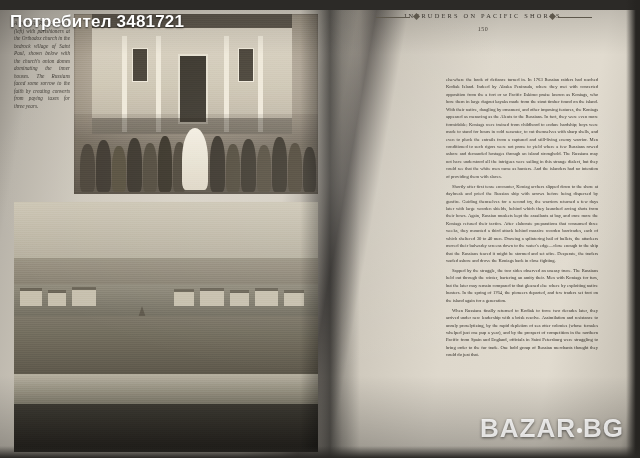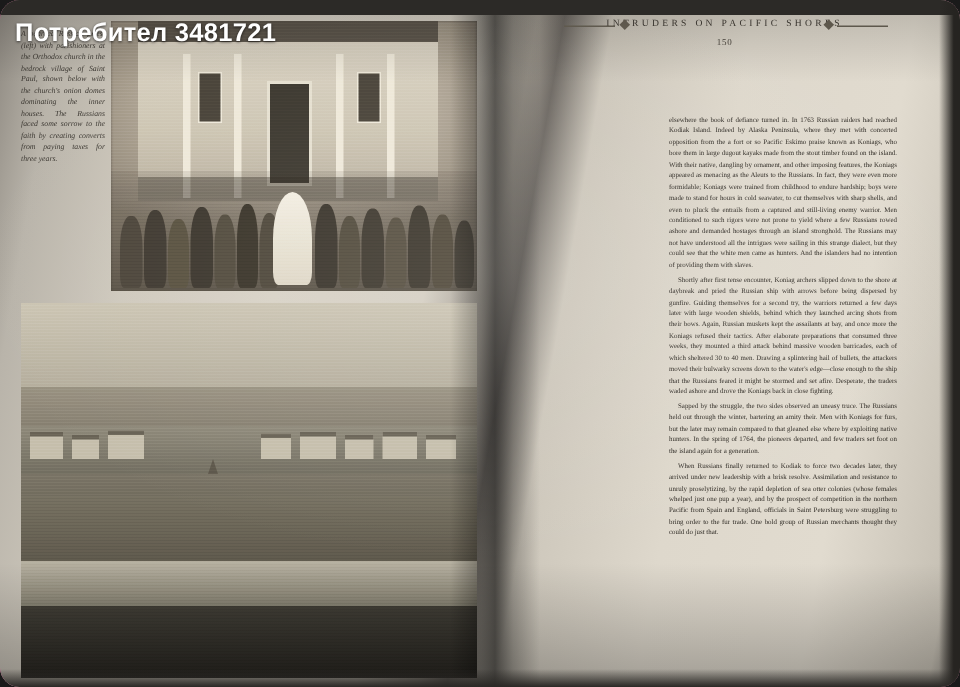--- a/index.html
+++ b/index.html
@@ -12,21 +12,20 @@
     height: 458px;
     overflow: hidden;
     font-family: "Liberation Serif", serif;
   }
   .scene {
     position: relative;
     width: 640px;
     height: 458px;
     background: #ec4899;
     overflow: hidden;
-    border-radius: 13px;
   }
 
   
   .book {
     position: absolute;
     left: 0; top: 0;
     width: 640px; height: 458px;
     background: linear-gradient(100deg,#8d8880 0%, #b9b4aa 6%, #cfc9bd 16%, #d8d2c6 30%, #d5cfc3 44%, #9d978d 50%, #6d6862 52.5%, #cdc7bb 57%, #ded8cc 70%, #e1dbcf 85%, #c6c0b4 97%, #7e7a73 100%);
   }
   
@@ -365,13 +364,16 @@
     </div>
 
     <div class="gutter-shadow"></div>
     <div class="vignette"></div>
     <div class="bg-top"></div>
     <div class="bg-right"></div>
     <div class="bg-bottom"></div>
   </div>
 
   <div class="wm-top">Потребител 3481721</div>
+  <div class="wm-brand">
+    <span>BAZAR</span><span class="dot"></span><span>BG</span>
+  </div>
 </div>
 
 </body></html>

